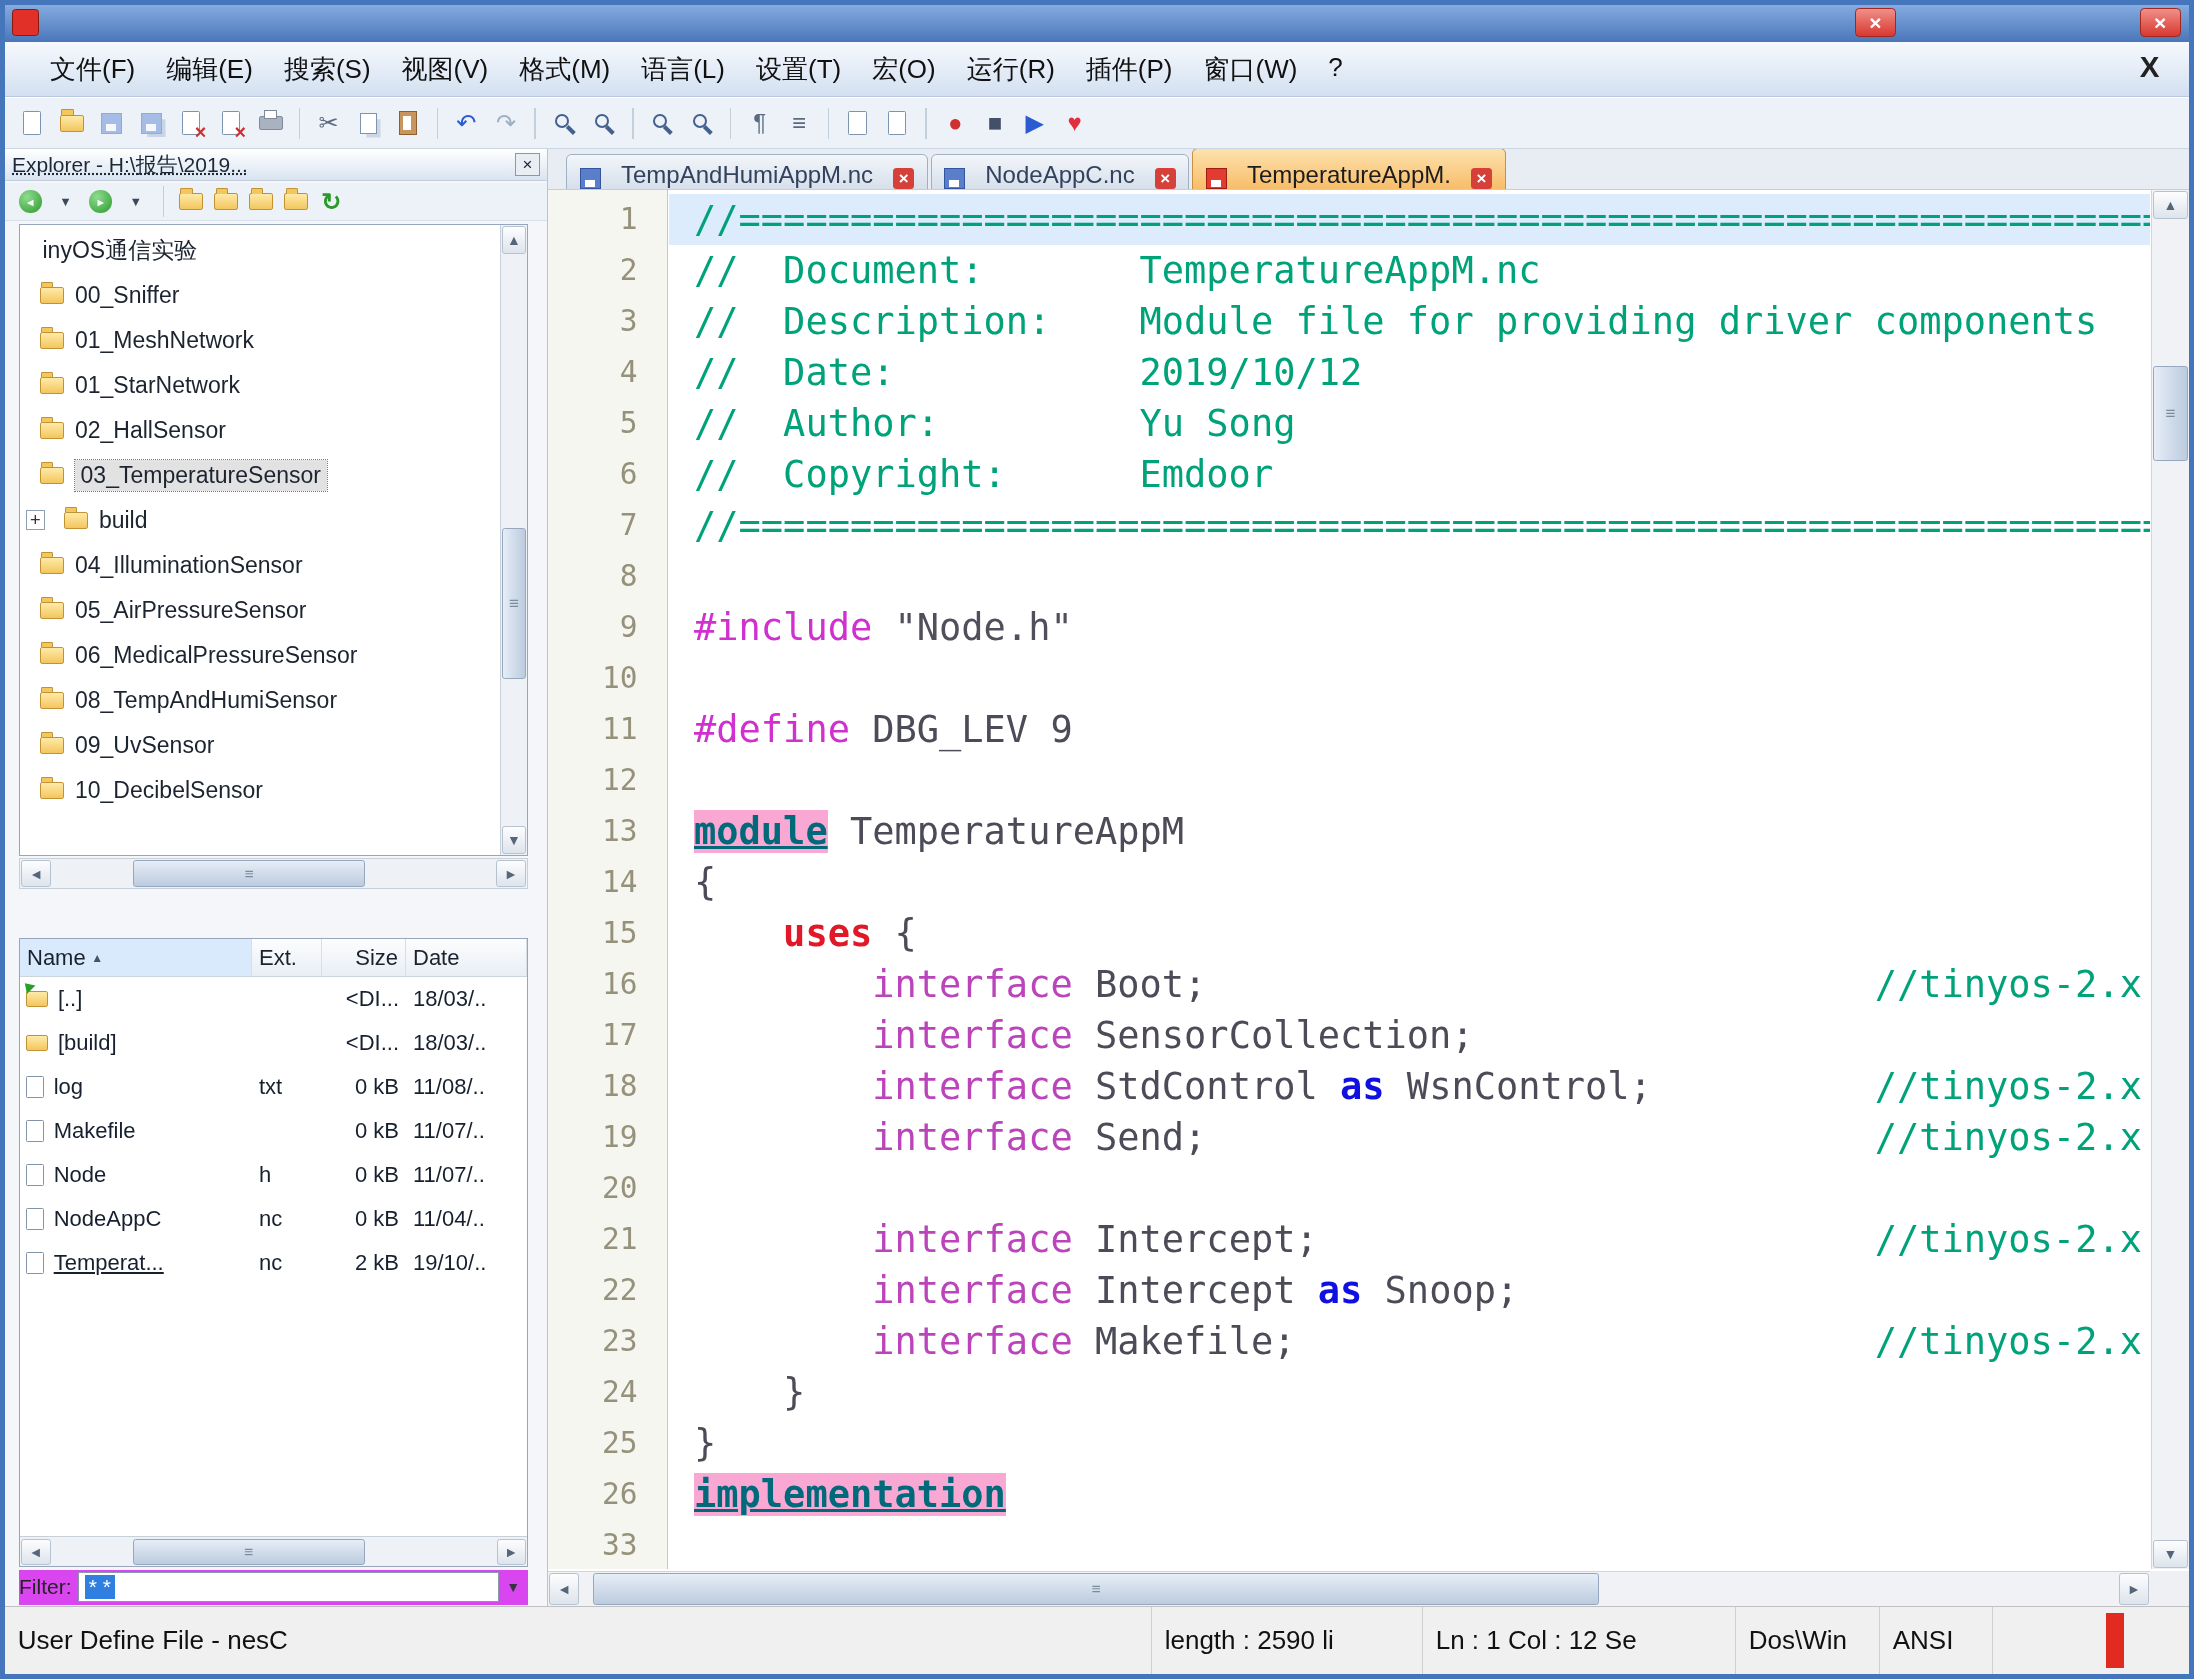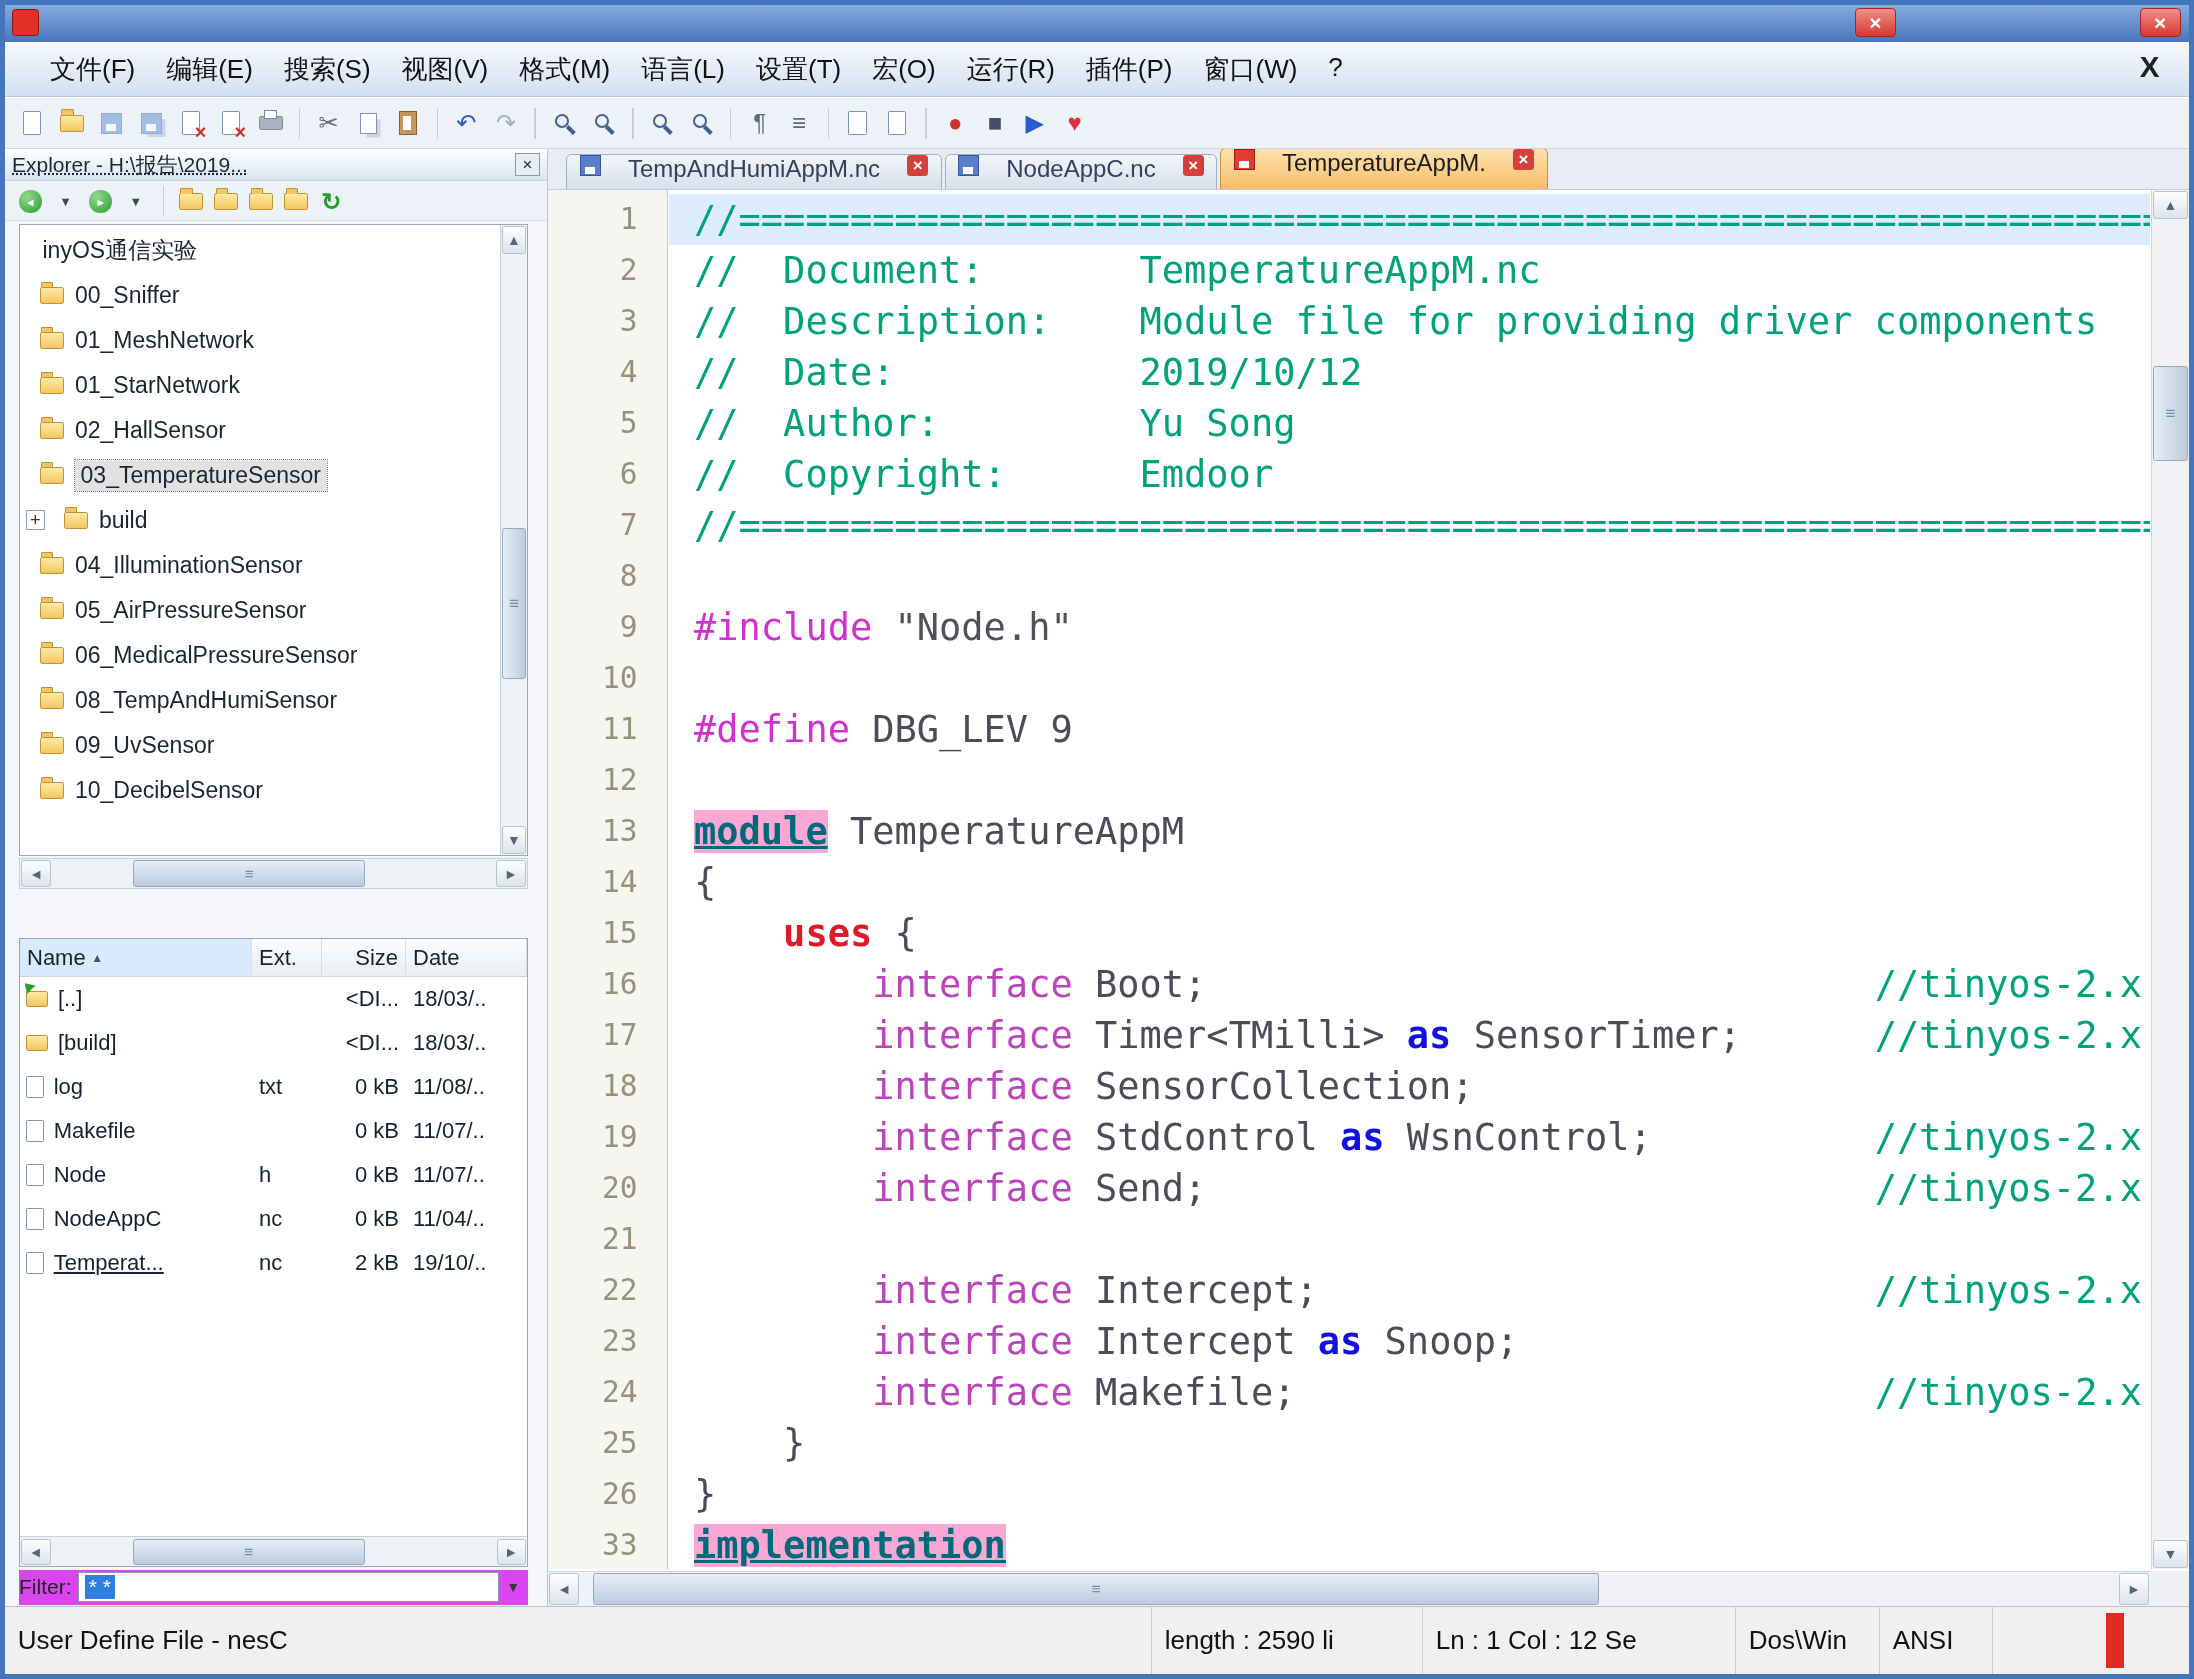--- a/index.html
+++ b/index.html
@@ -110,21 +110,21 @@
   
   .filter-row{position:absolute;left:14px;bottom:1.4px;width:509px;height:35px;display:flex;align-items:center;background:#d946ef;overflow:hidden}
   .filter-label{font-size:21px;width:59px;overflow:hidden;white-space:nowrap;flex:none;color:#222}
   .filter-input{flex:1;height:29.5px;background:#fff;border:1.4px solid #8a98ac;display:flex;align-items:center;padding:0 5.6px;font-size:21px}
   .filter-sel{background:#2f7fe0;color:#fff;padding:0 4.2px}
   .filter-drop{width:29.5px;text-align:center;font-size:14px;color:#334;flex:none}
 
   
   .editor{position:absolute;left:543px;top:0;right:0;bottom:0;background:#fff}
   .tabbar{position:absolute;left:0;top:0;right:0;height:41px;background:#e8edf4;border-bottom:1.4px solid #c2cede;display:flex;align-items:flex-end;padding-left:18.3px;gap:2.8px;overflow:hidden}
-  .tab{height:35px;display:flex;align-items:flex-start;gap:27px;padding:0 12.7px;border:1.4px solid #9fb0c4;border-bottom:none;border-radius:5.6px 5.6px 0 0;background:linear-gradient(#f3f6fa,#d6dfeb);font-size:24px;color:#32415c;white-space:nowrap}
+  .tab{height:35px;display:flex;align-items:flex-end;gap:20px;padding:0 12.7px;border:1.4px solid #9fb0c4;border-bottom:none;border-radius:5.6px 5.6px 0 0;background:linear-gradient(#f3f6fa,#d6dfeb);font-size:24px;color:#32415c;white-space:nowrap}
   .tab.active{height:41px;background:linear-gradient(#fde2ae,#f8bd69);border-color:#c89040;color:#1c1c1c}
   .tab-floppy{width:21px;height:21px;background:#5b7ecb;border:1.4px solid #33549e;position:relative;flex:none}
   .tab-floppy::after{content:"";position:absolute;left:4.2px;bottom:1.4px;width:9.8px;height:7px;background:#fff}
   .tab-floppy.mod{background:#e23c30;border-color:#a21a14}
   .tab-close{width:21px;height:21px;background:#d64038;border-radius:3.5px;color:#fff;font-size:17px;line-height:21px;text-align:center;font-weight:bold;flex:none}
 
   .code-area{position:absolute;left:0;top:41px;right:0;bottom:37px;overflow:hidden;background:#fff}
   .gutter{position:absolute;left:0;top:0;bottom:0;width:120px;background:#f6f6f1;border-right:1.4px solid #c6c6c6;padding-top:4.2px}
   .lnum{height:51px;line-height:51px;text-align:right;padding-right:29.5px;font-family:"DejaVu Sans Mono",monospace;font-size:29.5px;color:#95917a}
   .code{position:absolute;left:121px;top:0;right:39px;bottom:0;padding-top:4.2px;overflow:hidden}
@@ -534,21 +534,20 @@
             <div class="cline"><span class="tk-cmt">//==============================================================================</span></div>
             <div class="cline"></div>
             <div class="cline"><span class="tk-pre">#include</span><span class="tk-pln"> </span><span class="tk-str">"Node.h"</span></div>
             <div class="cline"></div>
             <div class="cline"><span class="tk-pre">#define</span><span class="tk-pln"> DBG_LEV 9</span></div>
             <div class="cline"></div>
             <div class="cline"><span class="tk-hl">module</span><span class="tk-pln"> TemperatureAppM</span></div>
             <div class="cline"><span class="tk-pln">{</span></div>
             <div class="cline"><span class="tk-pln">    </span><span class="tk-kwu">uses</span><span class="tk-pln"> {</span></div>
             <div class="cline"><span class="tk-pln">        </span><span class="tk-kwi">interface</span><span class="tk-pln"> Boot;</span><span class="tk-pln">                              </span><span class="tk-cmt">//tinyos-2.x</span></div>
-            <div class="cline"><span class="tk-pln">        </span><span class="tk-kwi">interface</span><span class="tk-pln"> Timer&lt;TMilli&gt; </span><span class="tk-kwb">as</span><span class="tk-pln"> SensorTimer;</span><span class="tk-pln">      </span><span class="tk-cmt">//tinyos-2.x</span></div>
             <div class="cline"><span class="tk-pln">        </span><span class="tk-kwi">interface</span><span class="tk-pln"> SensorCollection;</span></div>
             <div class="cline"><span class="tk-pln">        </span><span class="tk-kwi">interface</span><span class="tk-pln"> StdControl </span><span class="tk-kwb">as</span><span class="tk-pln"> WsnControl;</span><span class="tk-pln">          </span><span class="tk-cmt">//tinyos-2.x</span></div>
             <div class="cline"><span class="tk-pln">        </span><span class="tk-kwi">interface</span><span class="tk-pln"> Send;</span><span class="tk-pln">                              </span><span class="tk-cmt">//tinyos-2.x</span></div>
             <div class="cline"></div>
             <div class="cline"><span class="tk-pln">        </span><span class="tk-kwi">interface</span><span class="tk-pln"> Intercept;</span><span class="tk-pln">                         </span><span class="tk-cmt">//tinyos-2.x</span></div>
             <div class="cline"><span class="tk-pln">        </span><span class="tk-kwi">interface</span><span class="tk-pln"> Intercept </span><span class="tk-kwb">as</span><span class="tk-pln"> Snoop;</span></div>
             <div class="cline"><span class="tk-pln">        </span><span class="tk-kwi">interface</span><span class="tk-pln"> Makefile;</span><span class="tk-pln">                          </span><span class="tk-cmt">//tinyos-2.x</span></div>
             <div class="cline"><span class="tk-pln">    }</span></div>
             <div class="cline"><span class="tk-pln">}</span></div>
             <div class="cline"><span class="tk-hl">implementation</span></div>

